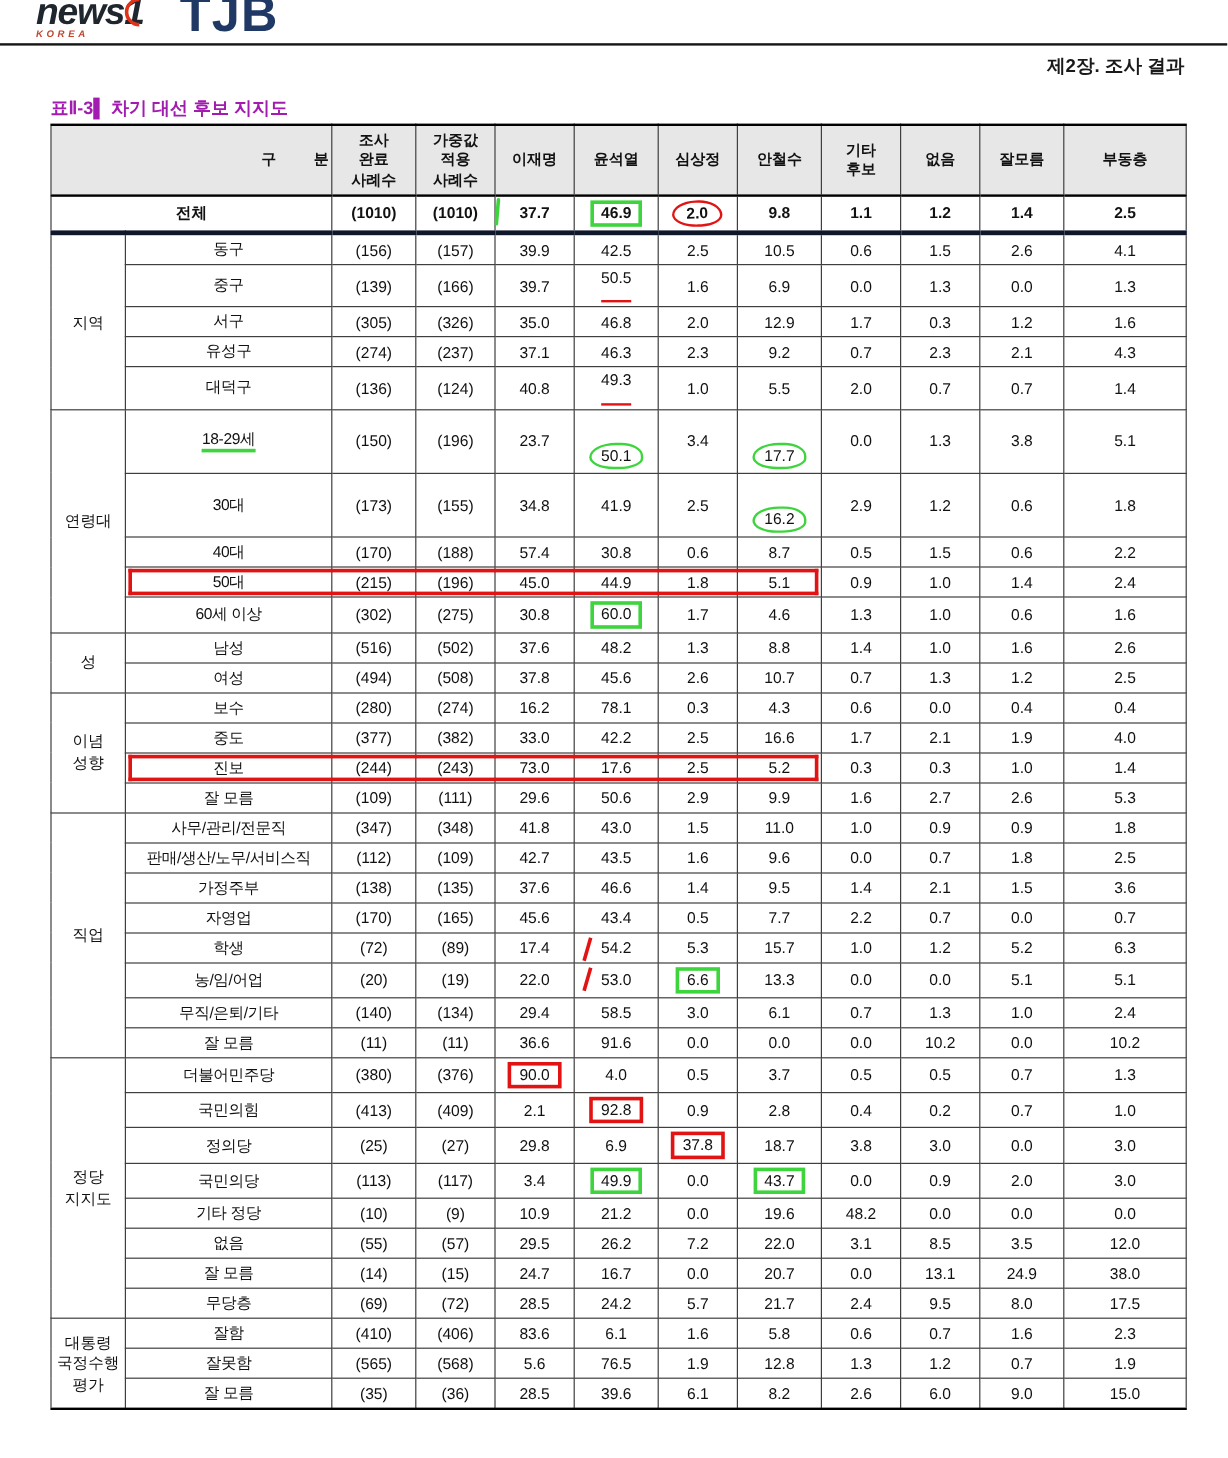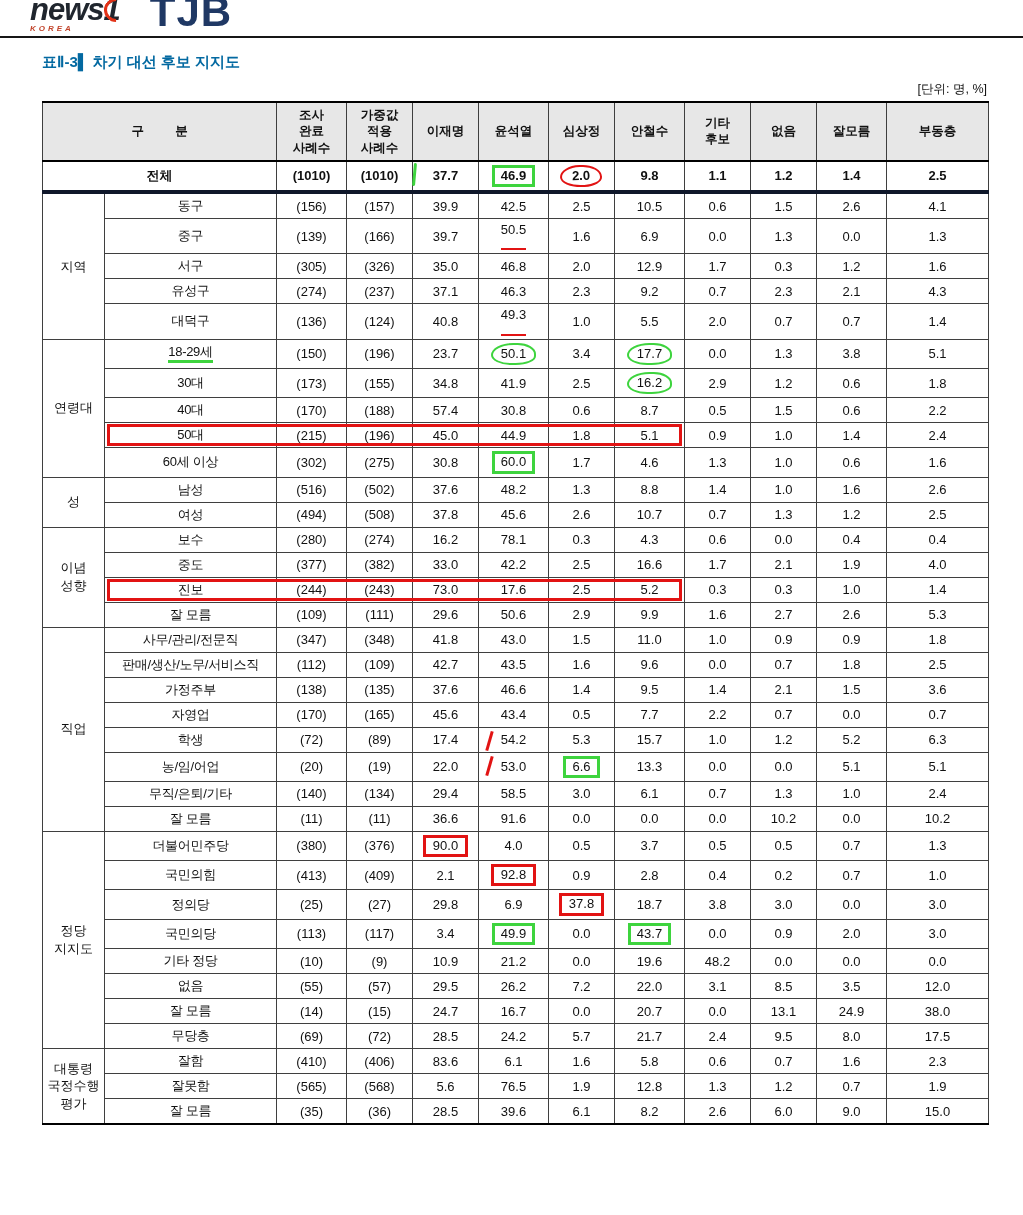--- a/index.html
+++ b/index.html
@@ -33,51 +33,52 @@
   }
   .tjb-logo {
     margin-top: -9px; font-size: 42px; font-weight: 800;
     color: #1f3864; letter-spacing: 1px; line-height: 1;
   }
 
   .chapter-line {
     margin-top: 7px; padding-right: 36px; text-align: right;
     font-size: 15.5px; font-weight: 700; color: #1a1a1a;
   }
-  .doc-title { margin: 15px 0 0 42px; font-size: 15px; font-weight: 800; color: #0369a1; }
+  .doc-title { margin: 15px 0 0 42px; font-size: 15px; font-weight: 800; color: #a21caf; }
   .unit-note { margin: 9px 36px 3px 0; font-size: 12.5px; text-align: right; color: #111; }
 
   
   table.survey {
     border-collapse: collapse; table-layout: fixed;
     margin: 3px 35px 0 42px; width: 946px;
     border-top: 2px solid #000; border-bottom: 2px solid #000;
     font-size: 13px;
   }
   table.survey th {
     background: #e7e7e7; border: 1px solid #3f3f3f; border-bottom: 2px solid #000;
     font-size: 12.5px; font-weight: 700; padding: 4px 2px;
     white-space: pre-line; line-height: 1.3; vertical-align: middle;
   }
-  table.survey th.th-gubun { white-space: pre; }
+  table.survey th.th-gubun { white-space: pre; text-align: right; }
   table.survey td {
     border: 1px solid #3f3f3f; padding: 3px 2px; text-align: center;
     height: 21px; vertical-align: middle;
   }
   tr.total-row td { font-weight: 700; border-bottom: 4px solid #0f172a; }
   td.group-cell { white-space: pre-line; line-height: 1.35; padding: 2px 1px; }
   td.sub-cell { text-align: left; padding-left: 8px; letter-spacing: -0.3px; }
 
   
   .mark { display: inline-block; line-height: 1.1; }
   .green-box   { border: 3px solid #3ed43e; padding: 1px 6px; }
   .red-box     { border: 3px solid #e21313; padding: 1px 7px; }
   .green-ellipse {
     border: 2.5px solid #3ed43e; padding: 2px 8px;
     border-radius: 55% 45% 50% 50% / 60% 55% 45% 50%;
+    margin-top: 24px;
   }
   .red-ellipse {
     border: 2.5px solid #e21313; padding: 2px 10px;
     border-radius: 50% 50% 45% 55% / 55% 60% 45% 50%;
     transform: rotate(-2deg);
   }
   .red-underline   { border-bottom: 2.5px solid #e21313; padding-bottom: 11px; }
   .green-underline { border-bottom: 3px solid #3ed43e; padding-bottom: 1px; }
 
   td.red-slash { position: relative; }
@@ -109,24 +110,24 @@
 
   <div class="top-band">
     <div class="news-logo">
       <span class="news-word">news1</span>
       <span class="news-swoosh"></span>
       <span class="news-korea">KOREA</span>
     </div>
     <div class="tjb-logo">TJB</div>
   </div>
 
+  <div class="chapter-line">제2장. 조사 결과</div>
 
   <div class="doc-title">표Ⅱ-3▌ 차기 대선 후보 지지도</div>
 
-  <div class="unit-note">[단위: 명, %]</div>
 
   <table class="survey">
     <colgroup>
       <col style="width:62px">
         <col style="width:172px">
       <col style="width:70px">
         <col style="width:66px">
         <col style="width:66px">
       <col style="width:70px">
         <col style="width:66px">

